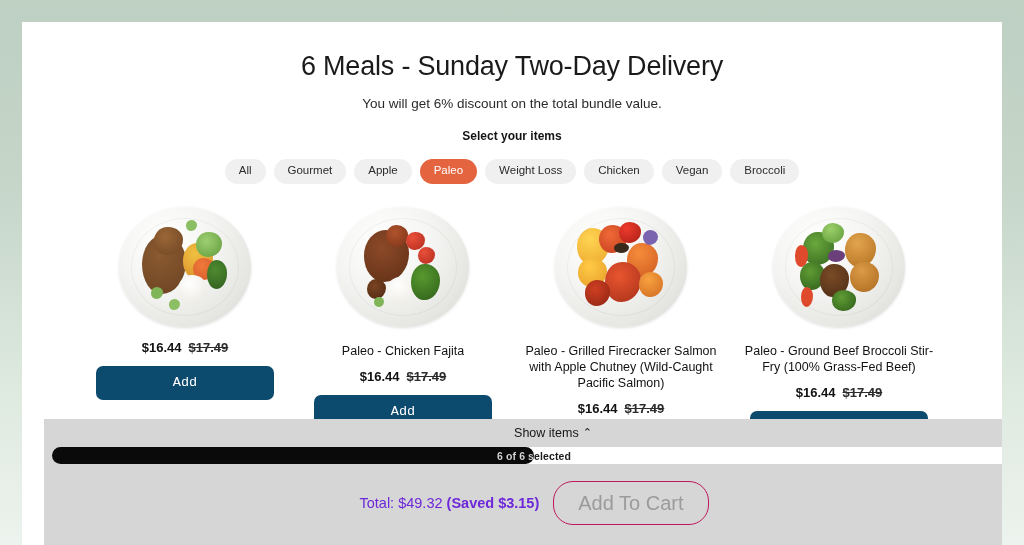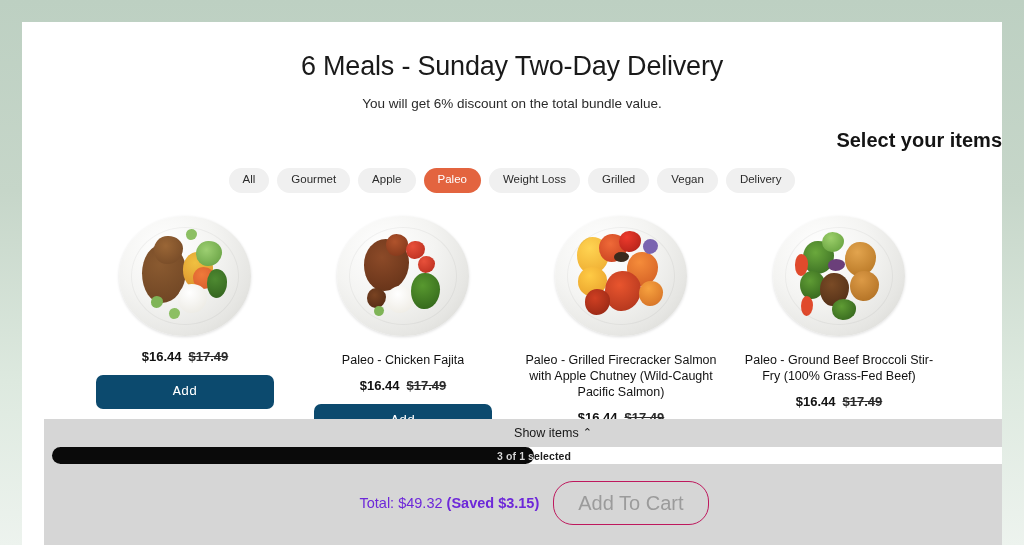--- a/index.html
+++ b/index.html
@@ -33,22 +33,22 @@
     line-height: 1.2;
   }
   .bundle-sub {
     text-align: center;
     font-size: 13.5px;
     color: #2a2a2a;
     margin: 14px 0 0 0;
     font-weight: 400;
   }
   .select-heading {
-    text-align: right;
-    font-size: 20px;
+    text-align: center;
+    font-size: 12px;
     font-weight: 600;
     color: #141414;
     margin: 18px 0 0 0;
   }
 
   
   .chips {
     display: flex;
     justify-content: center;
     align-items: center;
@@ -242,23 +242,23 @@
   <h1 class="bundle-title">6 Meals - Sunday Two-Day Delivery</h1>
   <p class="bundle-sub">You will get 6% discount on the total bundle value.</p>
   <h2 class="select-heading">Select your items</h2>
 
   <div class="chips">
     <button class="chip">All</button>
     <button class="chip">Gourmet</button>
     <button class="chip">Apple</button>
     <button class="chip active">Paleo</button>
     <button class="chip">Weight Loss</button>
-    <button class="chip">Grilled</button>
+    <button class="chip">Chicken</button>
     <button class="chip">Vegan</button>
-    <button class="chip">Delivery</button>
+    <button class="chip">Broccoli</button>
   </div>
 
   <div class="grid">
 
     <div class="product">
       <div class="plate-wrap">
         <div class="plate">
           <div class="food">
             <div class="blob" style="left:-2%;top:12%;width:52%;height:70%;background:radial-gradient(circle at 40% 35%,#8a5a30,#6b4222);"></div>
             <div class="blob" style="left:12%;top:2%;width:34%;height:34%;background:radial-gradient(circle at 40% 35%,#9a6636,#6f4524);"></div>
@@ -353,21 +353,21 @@
 
   <div class="bottom-bar">
 
     <div class="show-items">
       <span>Show items</span><span class="chevron-up">⌃</span>
     </div>
 
     <div class="progress-wrap">
       <div class="progress-track"></div>
       <div class="progress-fill" style="width: 50%;"></div>
-      <div class="progress-label">3 of 1 selected</div>
+      <div class="progress-label">6 of 6 selected</div>
     </div>
 
     <div class="checkout-row">
       <div class="total-text">
         <span>Total: $49.32 </span><span class="saved">(Saved $3.15)</span>
       </div>
       <button class="cart-btn">Add To Cart</button>
     </div>
 
   </div>

